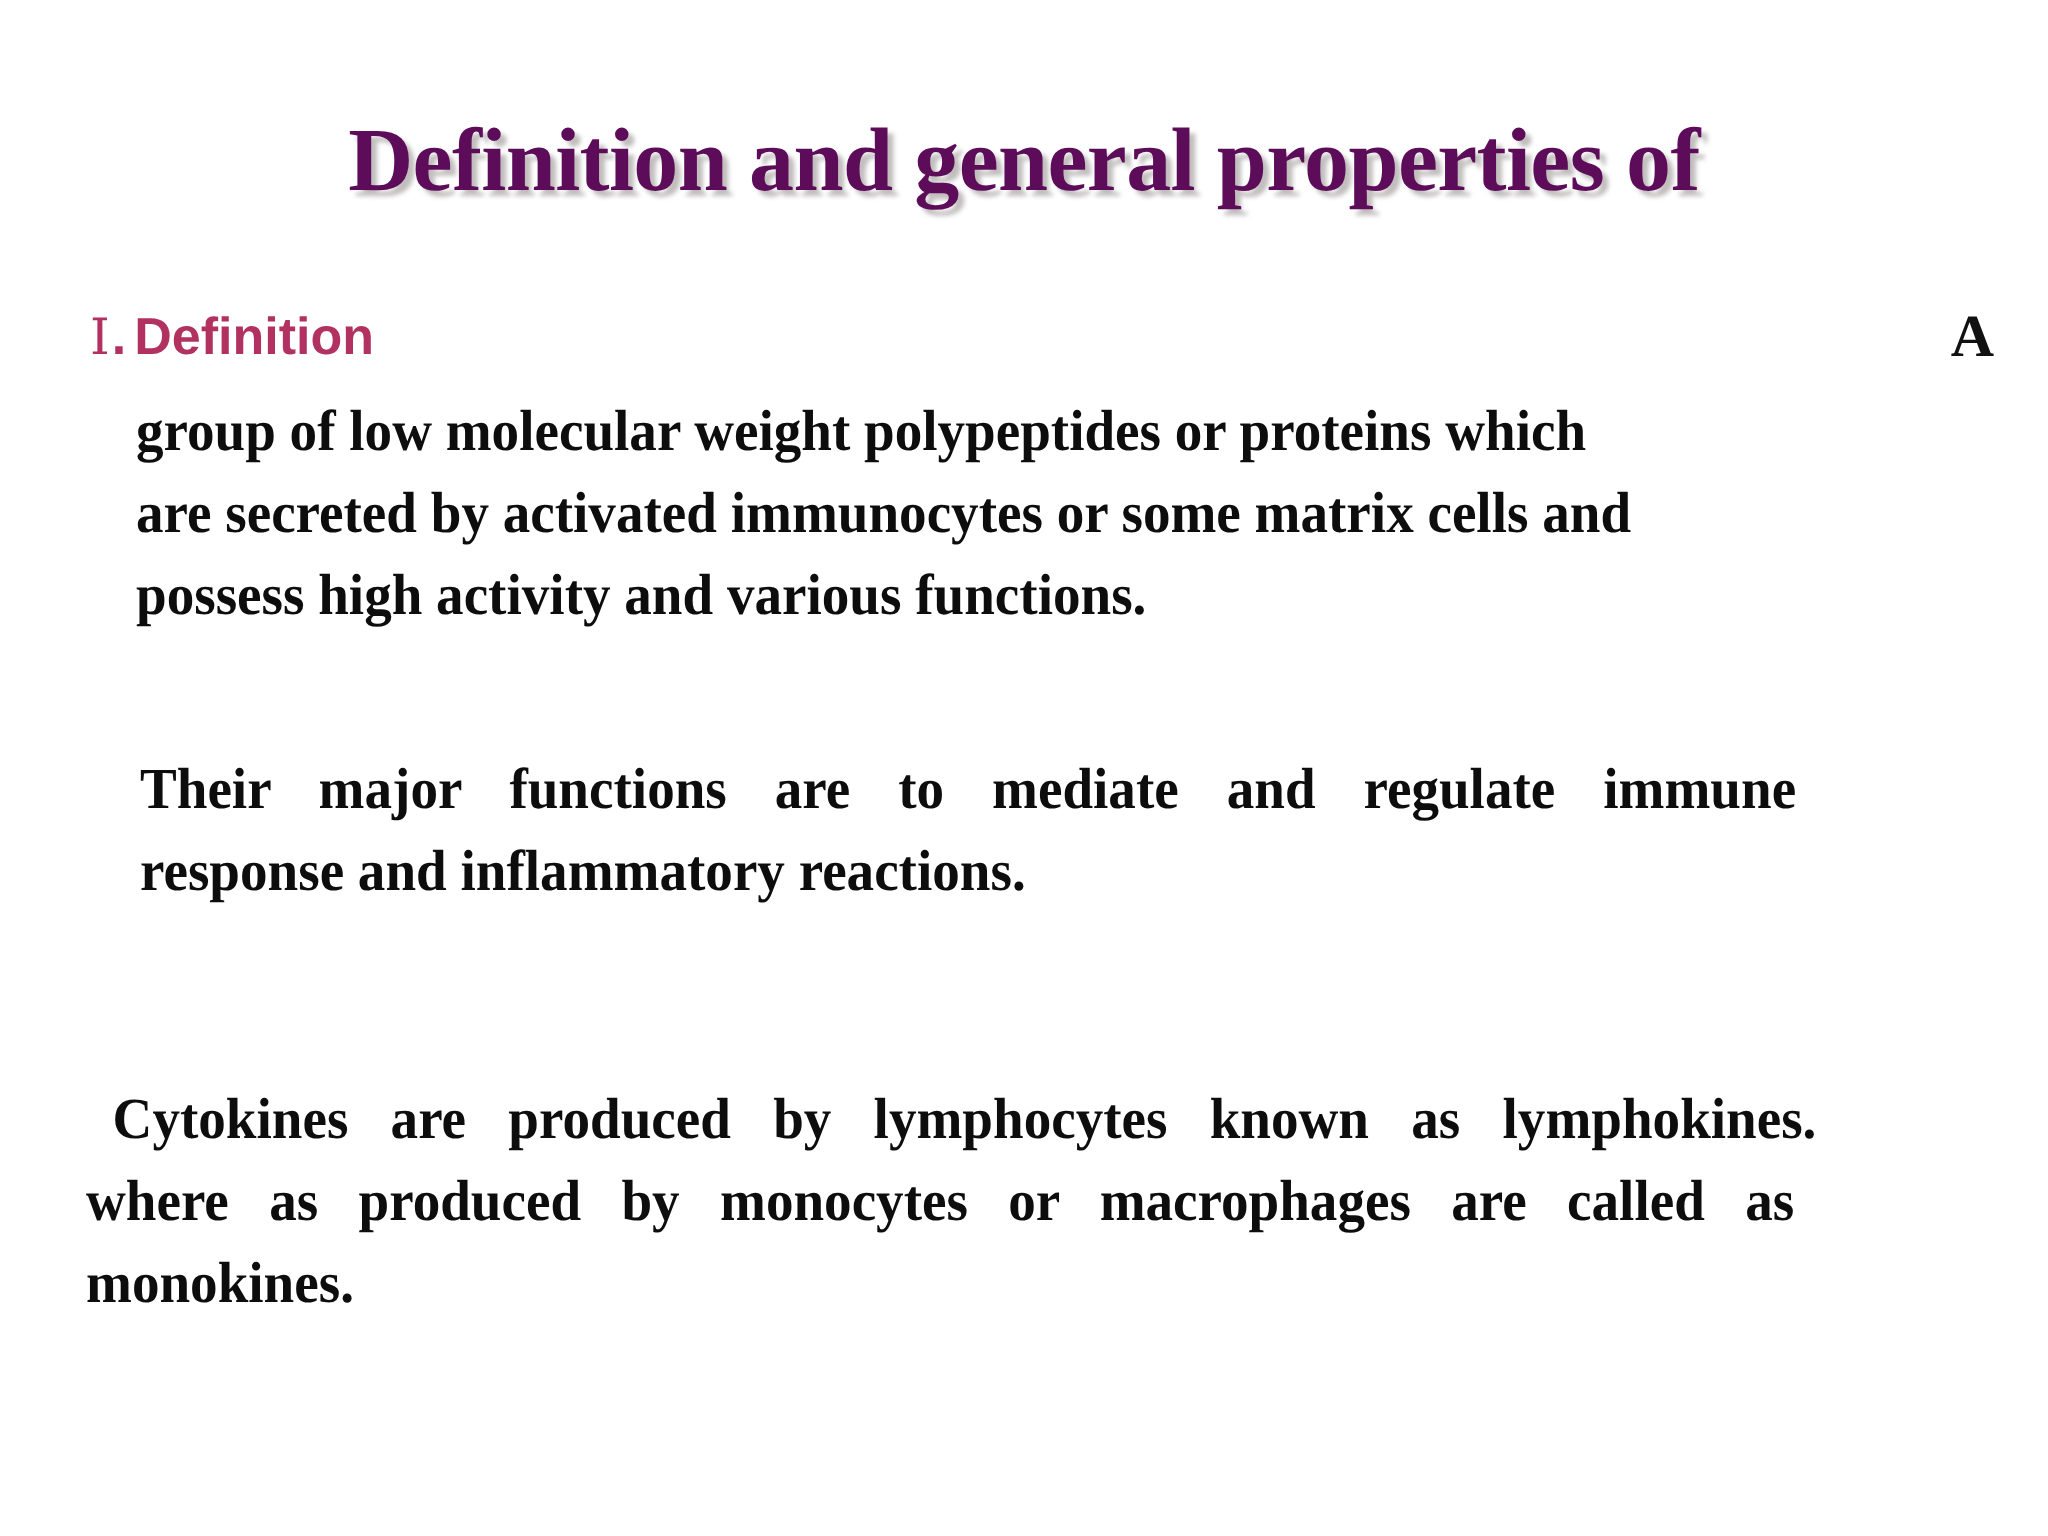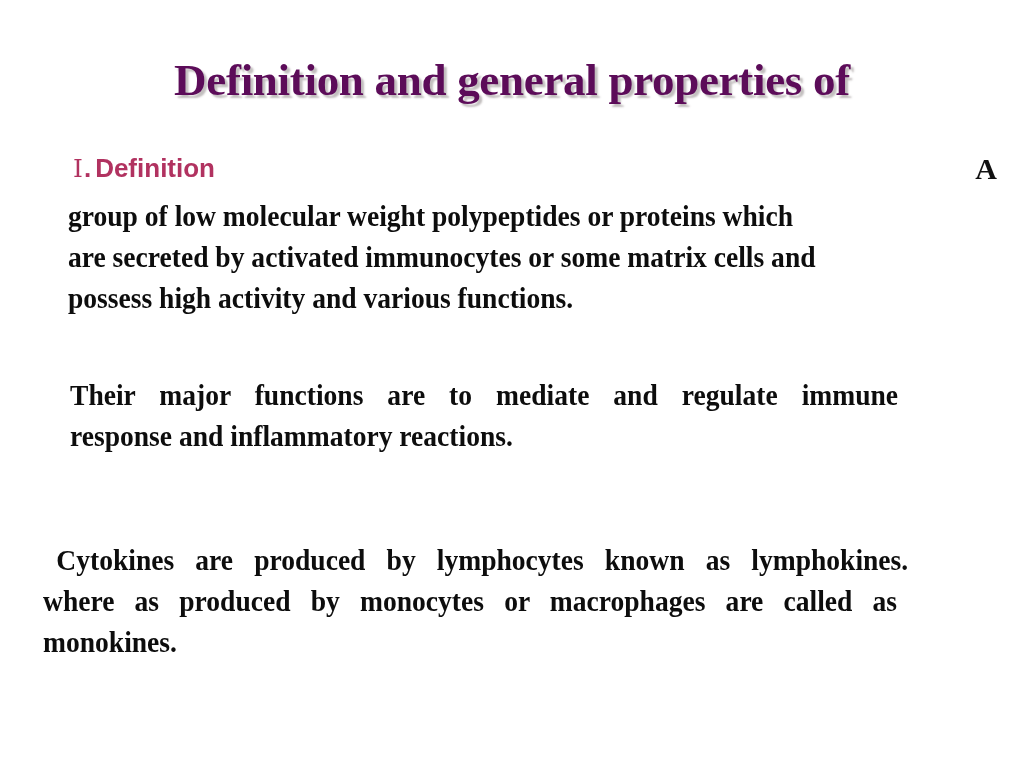--- a/index.html
+++ b/index.html
@@ -57,21 +57,20 @@
   .heading-label {
     position: absolute;
     left: 0;
     top: 0;
     font-family: "Liberation Sans", "DejaVu Sans", sans-serif;
     font-weight: bold;
     font-size: 26px;
     line-height: 32px;
     color: #b13260;
     white-space: nowrap;
-    margin-left: 28px;
   }
   .heading-label .roman {
     font-family: "Liberation Serif", "DejaVu Serif", serif;
     font-weight: normal;
     font-size: 25px;
     padding-right: 1px;
   }
   .heading-trailing {
     position: absolute;
     right: 0;

